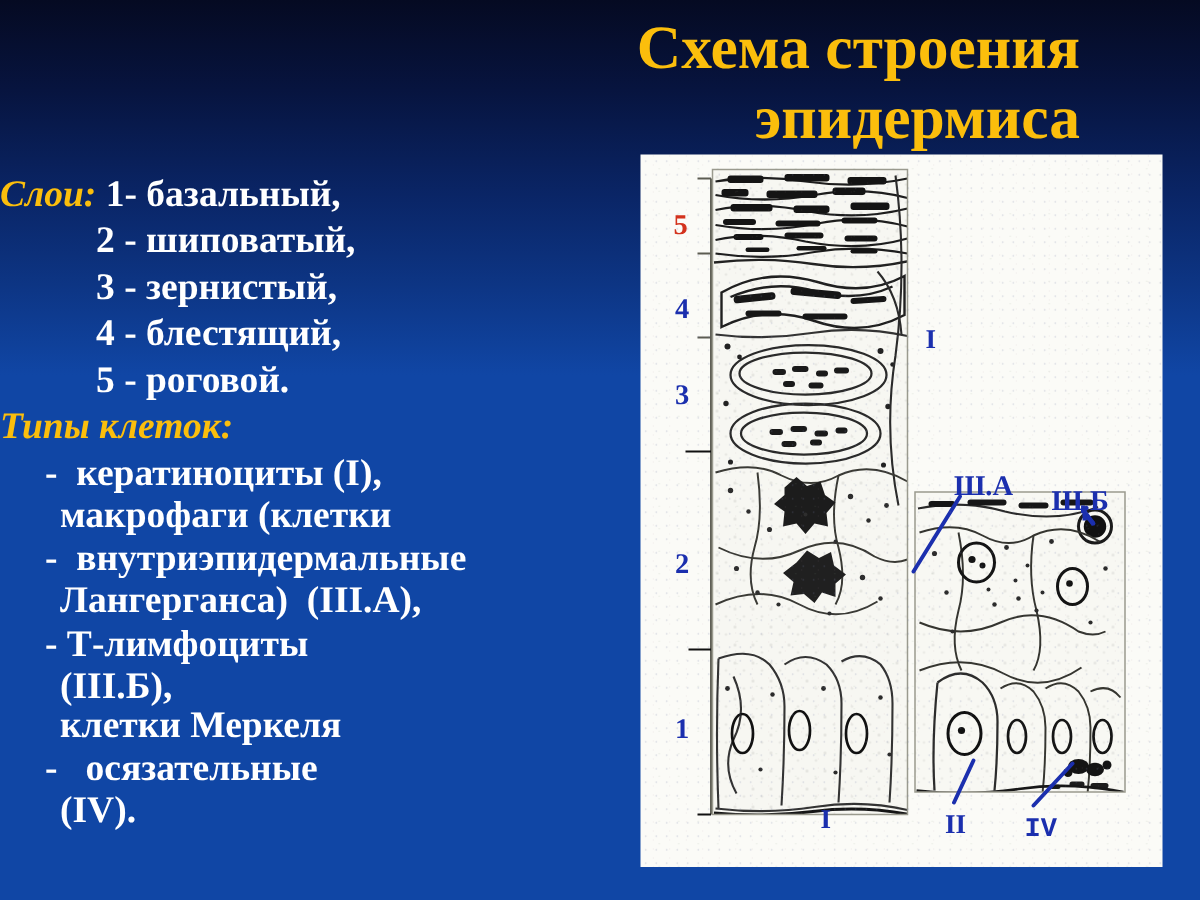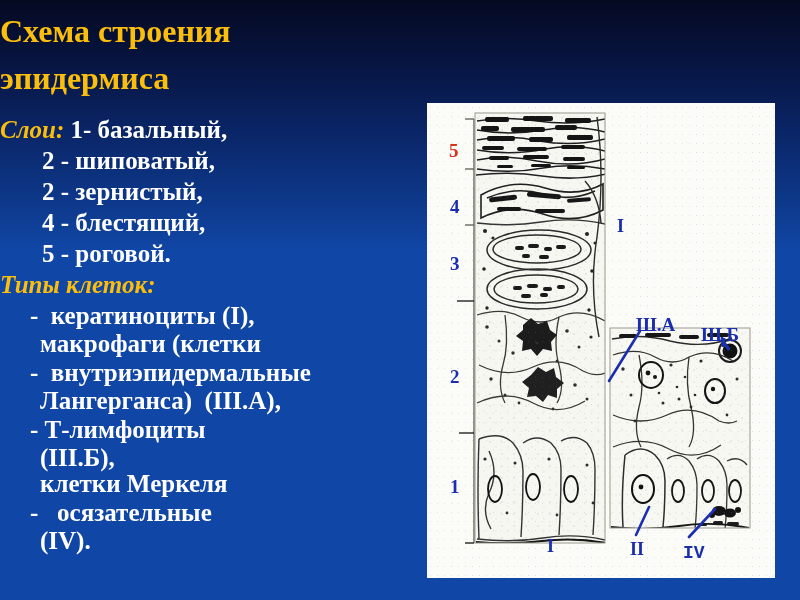--- a/index.html
+++ b/index.html
@@ -21,25 +21,25 @@
         #1046A5 600px);
     font-family: "Liberation Serif", "DejaVu Serif", serif;
   }
 
   
   #title {
     position: absolute;
     left: 0;
     top: 8px;
     width: 720px;
-    text-align: left;
+    text-align: right;
     color: #FBBE0C;
     font-family: "Liberation Serif", "DejaVu Serif", serif;
     font-weight: bold;
-    font-size: 32px;
+    font-size: 41px;
     line-height: 47px;
     letter-spacing: 0px;
     z-index: 3;
   }
   #title .tline { display: block; white-space: nowrap; }
 
   
   #body-text {
     position: absolute;
     left: 0px;
@@ -54,21 +54,21 @@
     font-size: 25px;
     line-height: 31px;
     white-space: pre;
   }
   .row.heading {
     color: #FBBE0C;
     font-style: italic;
   }
   .row.tight { line-height: 26px; }
   .indent-1 { }
-  .indent-2 { padding-left: 42px; }
+  .indent-2 { padding-left: 64px; }
   .indent-3 { padding-left: 30px; }
   .indent-4 { padding-left: 40px; }
 
   
   #figure {
     position: absolute;
     left: 427px;
     top: 103px;
     width: 348px;
     height: 475px;
@@ -119,21 +119,21 @@
     <span class="tline">Схема строения</span>
     <span class="tline">эпидермиса</span>
   </div>
 
   <div id="body-text">
 
     <div class="row heading indent-1"><span>Слои:</span><span style="font-style:normal;color:#ffffff;"> </span><span style="font-style:normal;color:#ffffff;">1- базальный,</span></div>
 
     <div class="row indent-2"><span>2 - шиповатый,</span></div>
 
-    <div class="row indent-2"><span>2 - зернистый,</span></div>
+    <div class="row indent-2"><span>3 - зернистый,</span></div>
 
     <div class="row indent-2"><span>4 - блестящий,</span></div>
 
     <div class="row indent-2"><span>5 - роговой.</span></div>
 
     <div class="row heading indent-1"><span>Типы клеток:</span></div>
 
     <div class="row indent-3"><span>-  кератиноциты (I),</span></div>
 
 

